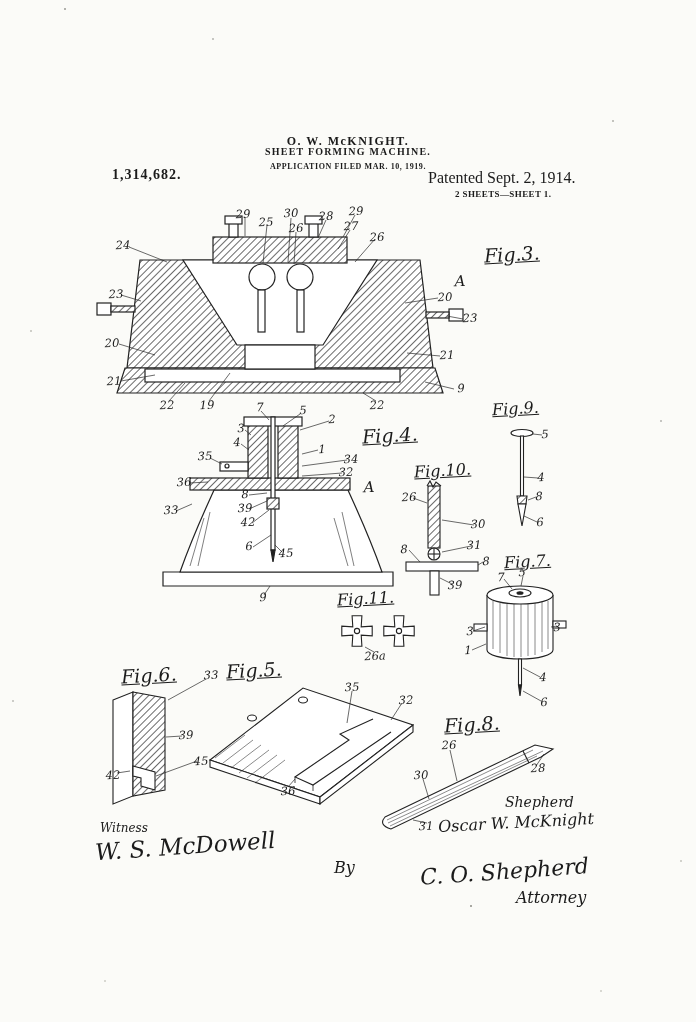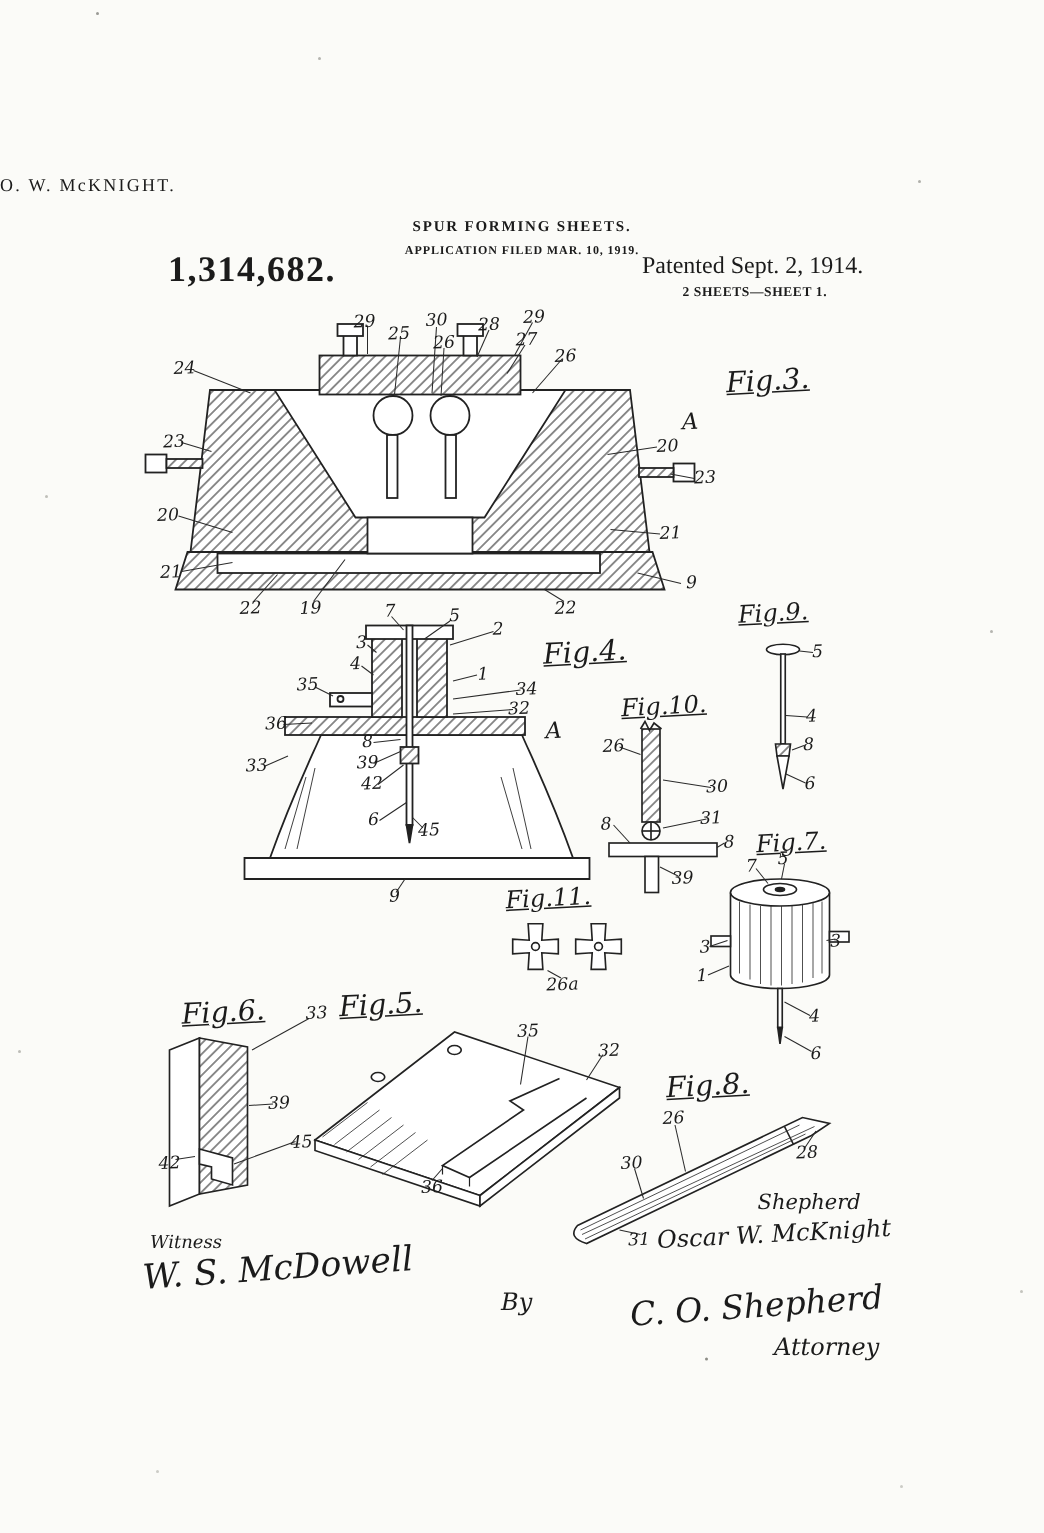--- a/index.html
+++ b/index.html
@@ -1,23 +1,23 @@
 <!DOCTYPE html>
 <html><head>
 <meta charset="utf-8">
 <style>
   *{margin:0;padding:0;box-sizing:border-box}
   html,body{background:#d8d8d2}
   .page{position:relative;width:696px;height:1022px;margin:0 auto;background:#fbfbf8;
         overflow:hidden;font-family:"Liberation Serif",serif;color:#1b1b1b}
   .abs{position:absolute}
-  .hdr1{top:116px;left:0;width:100%;font-size:12px;font-weight:normal;letter-spacing:1.5px}
+  .hdr1{top:134px;left:0;width:100%;text-align:center;font-size:12px;font-weight:bold;letter-spacing:1.5px}
   .hdr2{top:146px;left:0;width:100%;text-align:center;font-size:10px;font-weight:bold;letter-spacing:1.2px}
   .hdr3{top:162px;left:0;width:100%;text-align:center;font-size:8px;font-weight:bold;letter-spacing:.6px}
-  .patnum{top:167px;left:112px;font-size:24px;font-weight:bold;letter-spacing:1px}
+  .patnum{top:167px;left:112px;font-size:14px;font-weight:bold;letter-spacing:1px}
   .patdate{top:169px;left:428px;font-size:16px}
   .sheet{top:189px;left:455px;font-size:9px;font-weight:bold;letter-spacing:.4px}
   .figlabel{position:absolute;font-family:"DejaVu Serif",serif;font-style:italic;
             text-decoration:underline;transform:rotate(-3deg);white-space:nowrap}
   .fl-lg{font-size:19px}
   .fl-md{font-size:16px}
   .fig{position:absolute;overflow:visible}
   .refs{position:absolute;left:0;top:0;width:696px;height:1022px}
   .refs .ref{position:absolute;transform:translate(-50%,-50%) rotate(-2deg);
              font-family:"DejaVu Serif",serif;font-style:italic;font-size:11.5px;white-space:nowrap}
@@ -35,21 +35,21 @@
      box-shadow:148px 30px 0 #b5b5b0, 548px 112px 0 #b0b0ab, -34px 322px 0 #c0c0ba,
      596px 412px 0 #b5b5b0, -52px 692px 0 #bdbdb8, 406px 897px 0 #8c8c86,
      616px 852px 0 #c4c4be, 40px 972px 0 #ccccc6, 536px 982px 0 #ccccc6}
 </style>
 </head>
 <body>
 
 <div class="page">
 
   <div class="abs hdr1">O. W. McKNIGHT.</div>
-  <div class="abs hdr2">SPUR FORMING SHEETS.</div>
+  <div class="abs hdr2">SHEET FORMING MACHINE.</div>
   <div class="abs hdr3">APPLICATION FILED MAR. 10, 1919.</div>
   <div class="abs patnum">1,314,682.</div>
   <div class="abs patdate">Patented Sept. 2, 1914.</div>
   <div class="abs sheet">2 SHEETS—SHEET 1.</div>
 
   <svg class="fig" style="left:95px;top:205px" width="380" height="205">
     <defs>
         <pattern id="h3" width="5" height="5" patternUnits="userSpaceOnUse" patternTransform="rotate(45)">
       <rect width="5" height="5" fill="#fff"></rect>
           <line x1="2.5" y1="0" x2="2.5" y2="5" stroke="#444" stroke-width="0.8"></line>

